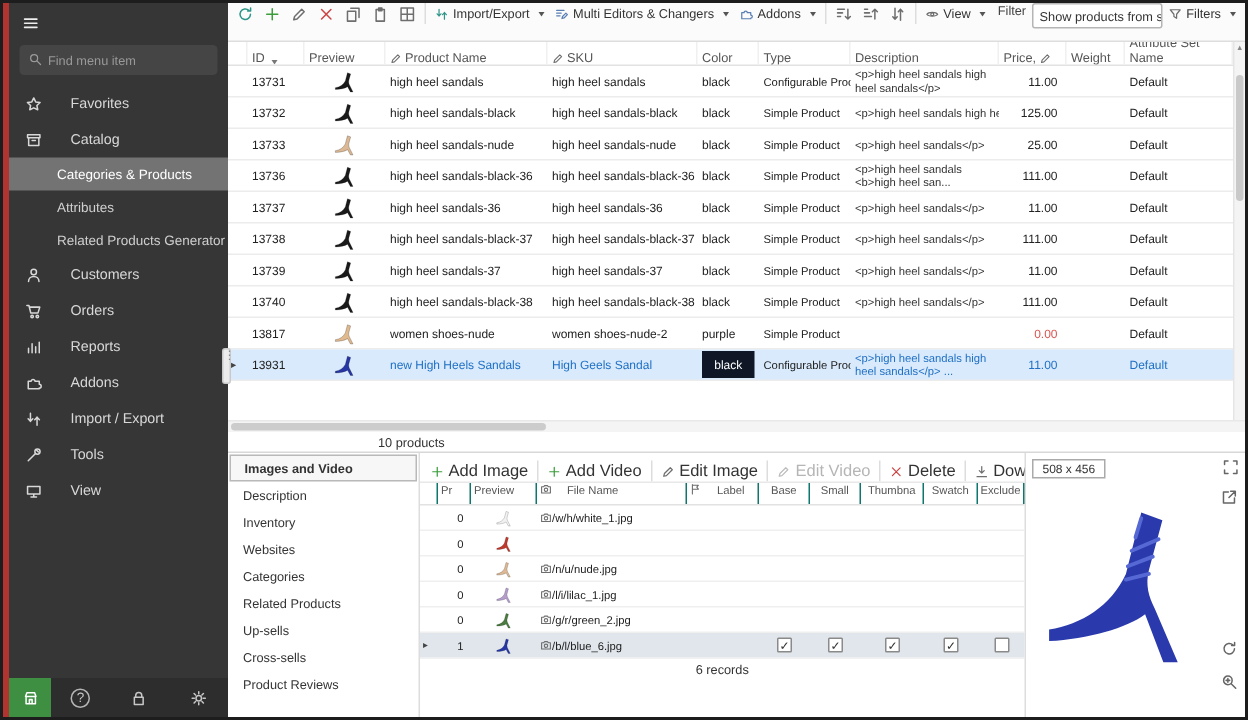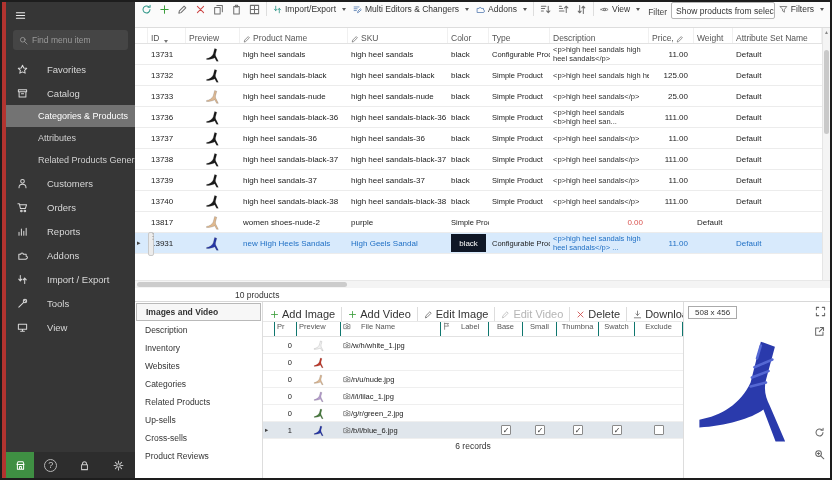--- a/index.html
+++ b/index.html
@@ -1,21 +1,21 @@
 <!DOCTYPE html>
 <html><head>
 <meta charset="utf-8">
 <style>
   html,body{margin:0;padding:0}
   body{width:832px;height:480px;overflow:hidden;background:#222;font-family:"Liberation Sans",sans-serif}
   *{box-sizing:border-box}
   .app{position:relative;display:flex;width:832px;height:480px;border:2px solid #1d1d1d;background:#fff}
   .accent{width:4px;background:#b23430}
   
-  .sidebar{width:129px;background:#363636;color:#d8d8d8;display:flex;flex-direction:column;flex:none}
+  .sidebar{width:146px;background:#363636;color:#d8d8d8;display:flex;flex-direction:column;flex:none}
   .sb-top{height:26px;display:flex;align-items:center;padding-left:9px}
   .menu-btn{display:flex;color:#eee;cursor:pointer}
   .sb-search{height:20px;margin:2px 7px 4px;background:#454545;border-radius:3px;display:flex;align-items:center;gap:4px;padding:0 6px;color:#9a9a9a}
   .sb-search input{background:none;border:0;outline:0;color:#ccc;font-size:8.5px;width:100%;padding:0}
   .sb-search input::placeholder{color:#999}
   .sb-menu{flex:1;padding-top:3px;font-size:9.5px;overflow:hidden}
   .sb-item{height:24px;display:flex;align-items:center;gap:19px;padding-left:11px;cursor:pointer;white-space:nowrap}
   .sb-sub{height:22px;display:flex;align-items:center;padding-left:32px;font-size:9px;color:#cfcfcf;cursor:pointer;white-space:nowrap}
   .sb-sub.active{background:#737373;color:#fff}
   .sb-bottom{height:26px;background:#2d2d2d;display:flex;align-items:stretch;flex:none}
@@ -30,21 +30,21 @@
   .c-teal{color:#2e9688}.c-green{color:#3a9d3a}.c-red{color:#cc4444}.c-gray{color:#6e6e6e}
   .c-blue{color:#5a7fb4}.c-dis{color:#bcbcbc}
   .caret{width:0;height:0;border-left:2.5px solid transparent;border-right:2.5px solid transparent;border-top:3.2px solid #555;display:inline-block;margin-left:3px}
   .tri-up{width:0;height:0;border-left:2.5px solid transparent;border-right:2.5px solid transparent;border-bottom:3.2px solid #777;display:inline-block;margin-left:2px}
   .tri-dn{width:0;height:0;border-left:2.5px solid transparent;border-right:2.5px solid transparent;border-top:3.2px solid #777;display:inline-block;margin-left:2px}
   
   .main{flex:1;display:flex;flex-direction:column;background:#fff;min-width:0}
   .toolbar{height:26px;flex:none;display:flex;align-items:flex-start;gap:1px;padding:0 3px;background:#fbfbfb;border-bottom:1px solid #ddd;font-size:8.5px;color:#333;white-space:nowrap;overflow:hidden}
   .tb-btn{display:inline-flex;align-items:center;gap:3px;padding:2px 3px;border-radius:2px;cursor:pointer}
   .sep{width:1px;height:14px;background:#ddd;margin:0 2px;flex:none}
-  .f-label{margin:5px 3px 0 4px;color:#444}
+  .f-label{margin:0 3px 0 4px;color:#444}
   .f-select{display:inline-flex;align-items:center;justify-content:space-between;gap:3px;width:168px;height:17px;border:1px solid #b5b5b5;background:#fff;padding:0 4px;border-radius:2px;cursor:pointer;overflow:hidden}
   
   .gridwrap{display:flex;flex:none;height:252px;position:relative}
   .gcols{flex:1;min-width:0;display:flex;flex-direction:column}
   :root{}
   .grid-header,.g-row{display:grid;grid-template-columns:13px 38px 54px 108px 100px 41px 61px 99px 45px 39px minmax(0,1fr)}
   .grid-header{height:16px;flex:none;align-items:center;border-bottom:1px solid #e2e2e2;color:#555;font-size:8.5px}
   .gh{display:flex;align-items:flex-end;gap:2px;padding:0 3px;height:100%;border-right:1px solid #f0f0f0;overflow:hidden;cursor:pointer}
   .grid-body{flex:1;overflow:hidden}
   .g-row{min-height:21px;border-bottom:1px solid #ececec;align-items:center;font-size:8px;color:#222;cursor:pointer}
@@ -509,20 +509,21 @@
       <div class="gc attr">Default</div>
     </div>
             <div class="g-row">
       <div class="gc exp"></div>
       <div class="gc id">13817</div>
       <div class="gc prev">
                 <svg class="heel " style="color:#e0b98f" viewBox="0 0 24 24">
                   <path d="M2.2 17.6C6.5 17 9.8 14.8 11.6 11.2L13.6 3.6 16.6 4.6 14.9 10.8C14.5 12.8 15.1 14.4 16 16L18.8 21.6 16.4 21.6 13.7 16.6C11.2 18.2 6.8 19.2 2.2 19.2Z" fill="currentColor" stroke="rgba(0,0,0,.35)" stroke-width="0.6"></path>
                 </svg>
               </div>
+      <div class="gc name">women shoes-nude</div>
       <div class="gc sku">women shoes-nude-2</div>
       <div class="gc color">
                 <span>purple</span>
               </div>
       <div class="gc type">Simple Product</div>
       <div class="gc desc"></div>
       <div class="gc price red">0.00</div>
       <div class="gc weight"></div>
       <div class="gc attr">Default</div>
     </div>

